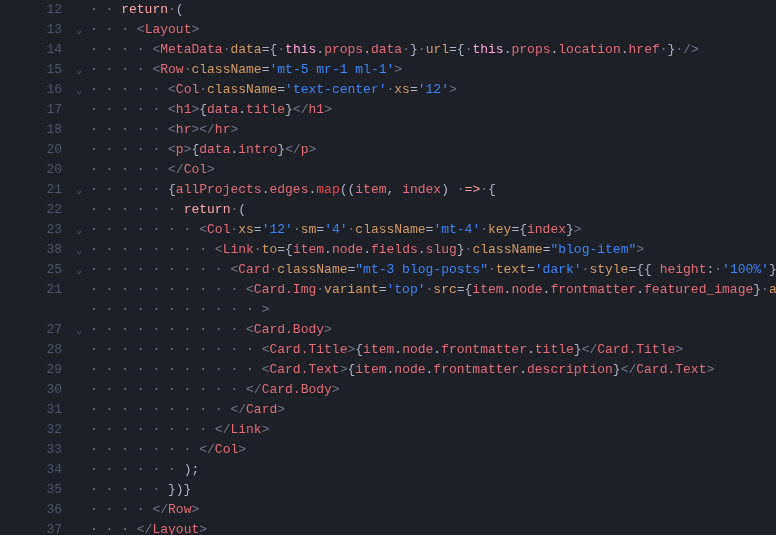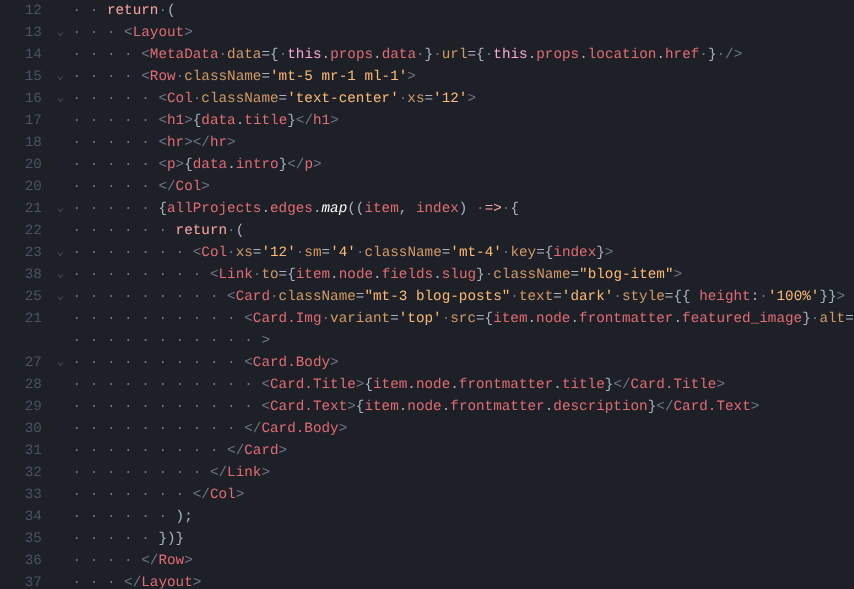--- a/index.html
+++ b/index.html
@@ -10,20 +10,21 @@
   line-height: 20px;
   color: #abb2bf;
   overflow: hidden;
   width: 776px;
   height: 535px;
 }
 .editor {
   display: flex;
   width: 100%;
   height: 100%;
+  padding-left: 24px;
 }
 .gutter {
   width: 48px;
   background: #1e2028;
   text-align: right;
   padding: 0 10px 0 0;
   color: #4b5263;
   user-select: none;
   flex-shrink: 0;
 }
@@ -48,24 +49,24 @@
   white-space: pre;
   padding-left: 4px;
 }
 .code .line {
   height: 20px;
 }
 .k  { color: #fca5a5; } 
 .p  { color: #6e7583; } 
 .t  { color: #e06c75; text-align: center; } 
 .a  { color: #d19a66; } 
-.s  { color: #fdba74; } 
+.s  { color: #3b82f6; } 
 .b  { color: #abb2bf; } 
 .v  { color: #f9a8d4; } 
-.fn { color: #ffffff; font-style: italic; }
+.fn { color: #ef4444; }
 .tag-ang { color: #6e7583; }
 </style>
 </head>
 <body>
 
 <div class="editor">
   <div class="gutter" id="gutter">
       <div class="ln">12</div>
       <div class="ln">13</div>
       <div class="ln">14</div>

